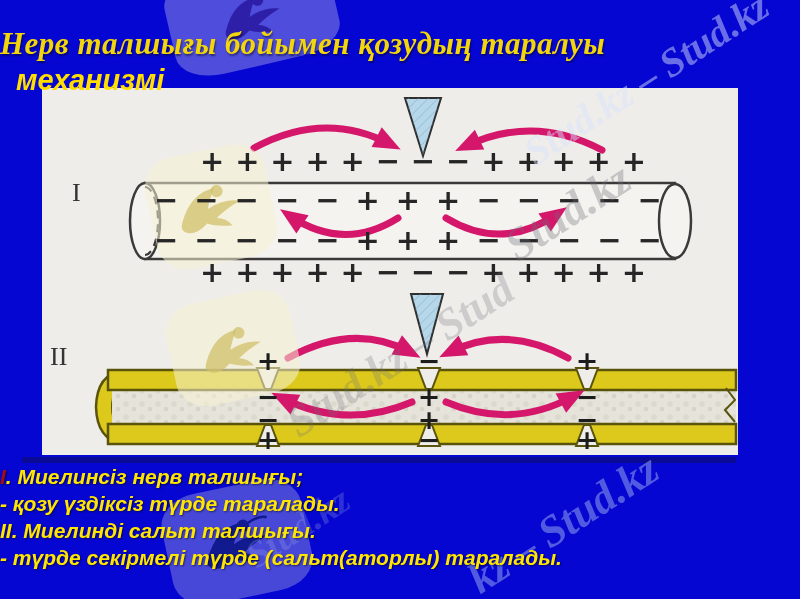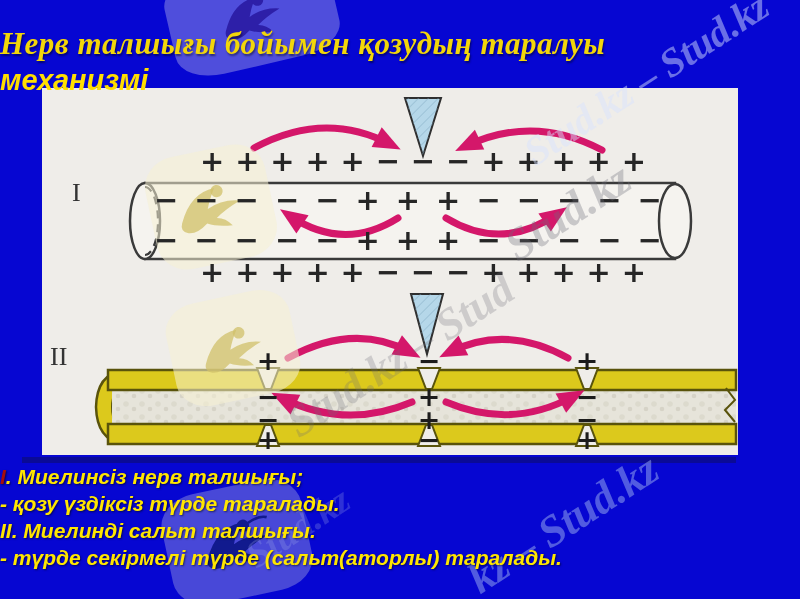--- a/index.html
+++ b/index.html
@@ -6,21 +6,21 @@
   .slide{position:relative;width:800px;height:599px;overflow:hidden;
          background:var(--background,#0606d2);
          font-family:"Liberation Sans",sans-serif;}
 
   
   .title{position:absolute;top:26px;left:0;width:800px;z-index:30;pointer-events:none;}
   .title-line1{font-family:"Liberation Serif",serif;font-style:italic;font-weight:bold;
                font-size:31px;color:var(--title-yellow,#f2d60a);
                text-shadow:1px 2px 2px rgba(0,0,0,.45);letter-spacing:.5px;}
   .title-line2{font-family:"Liberation Sans",sans-serif;font-style:italic;font-weight:bold;
-               font-size:29px;color:#ffdf00;margin-top:2px;}
+               font-size:29px;color:#ffdf00;margin-top:2px;margin-left:16px;}
 
   
   .panel{position:absolute;left:42px;top:88px;width:696px;height:367px;
          background:var(--panel,#efede9);z-index:5;}
   .panel-shadow{position:absolute;left:22px;top:457px;width:714px;height:6px;
                 background:#0a0a96;z-index:4;}
 
   .dlabel{position:absolute;z-index:7;font-family:"Liberation Serif",serif;
           font-size:26px;color:#333;}
 

